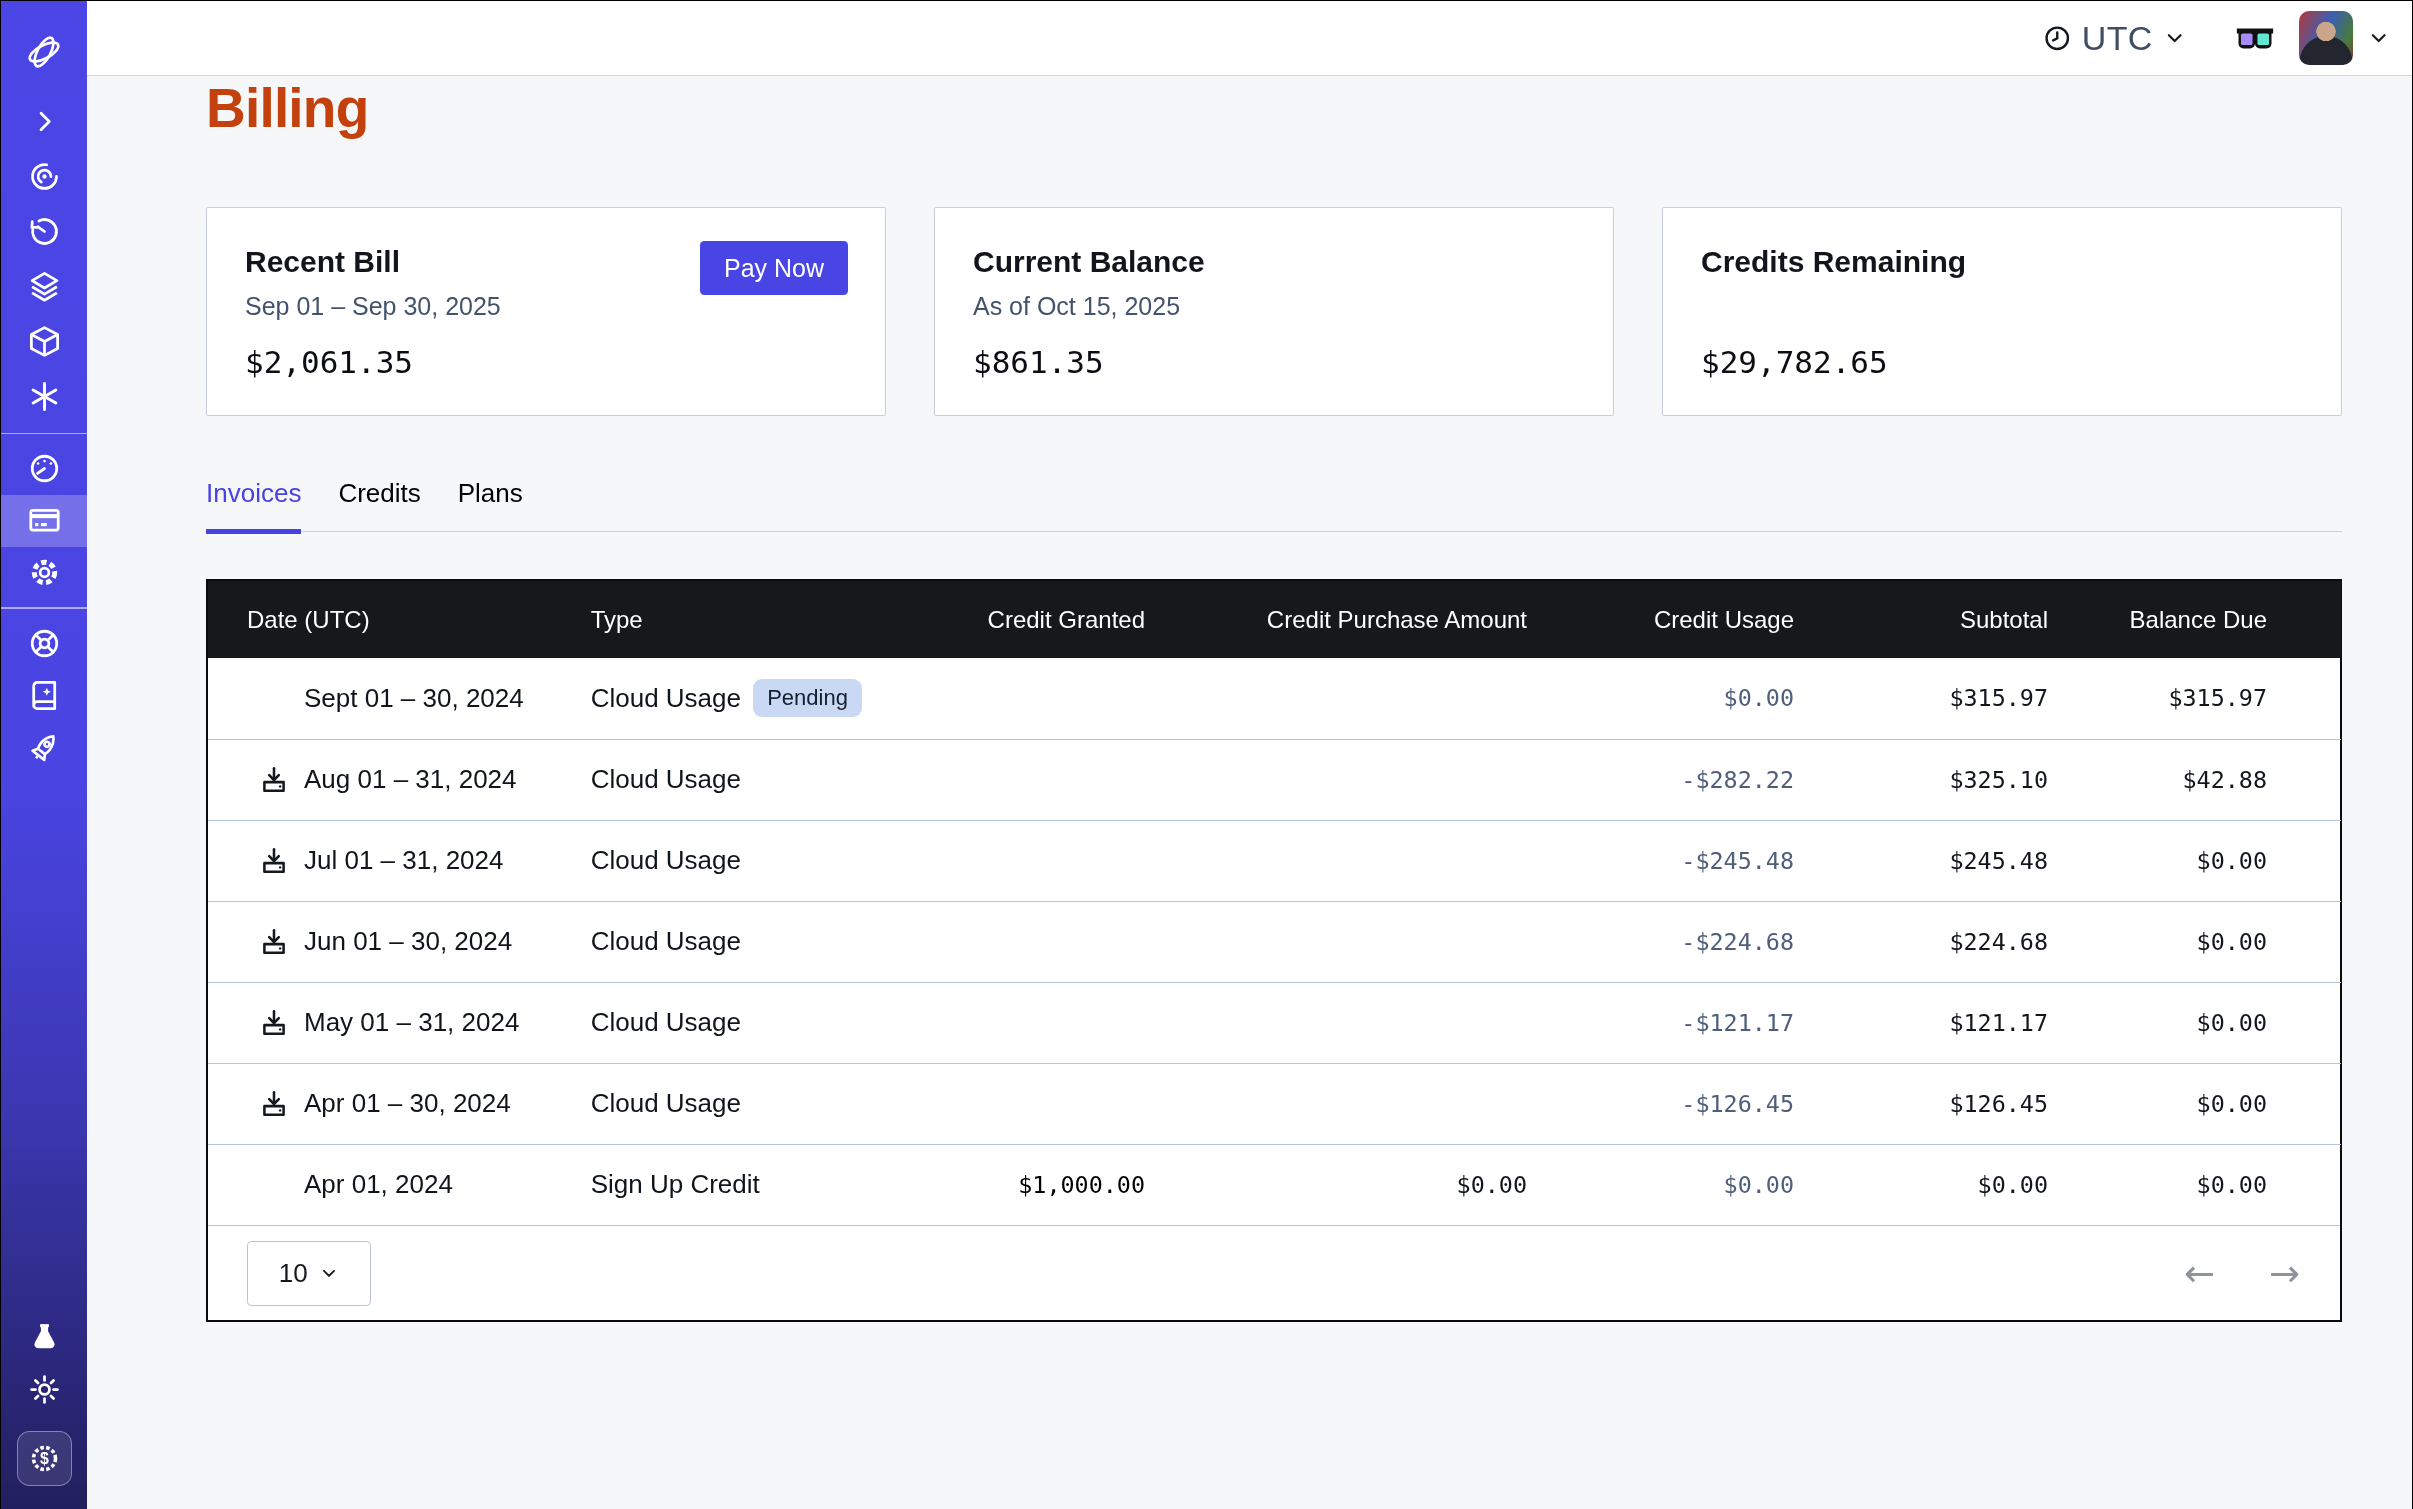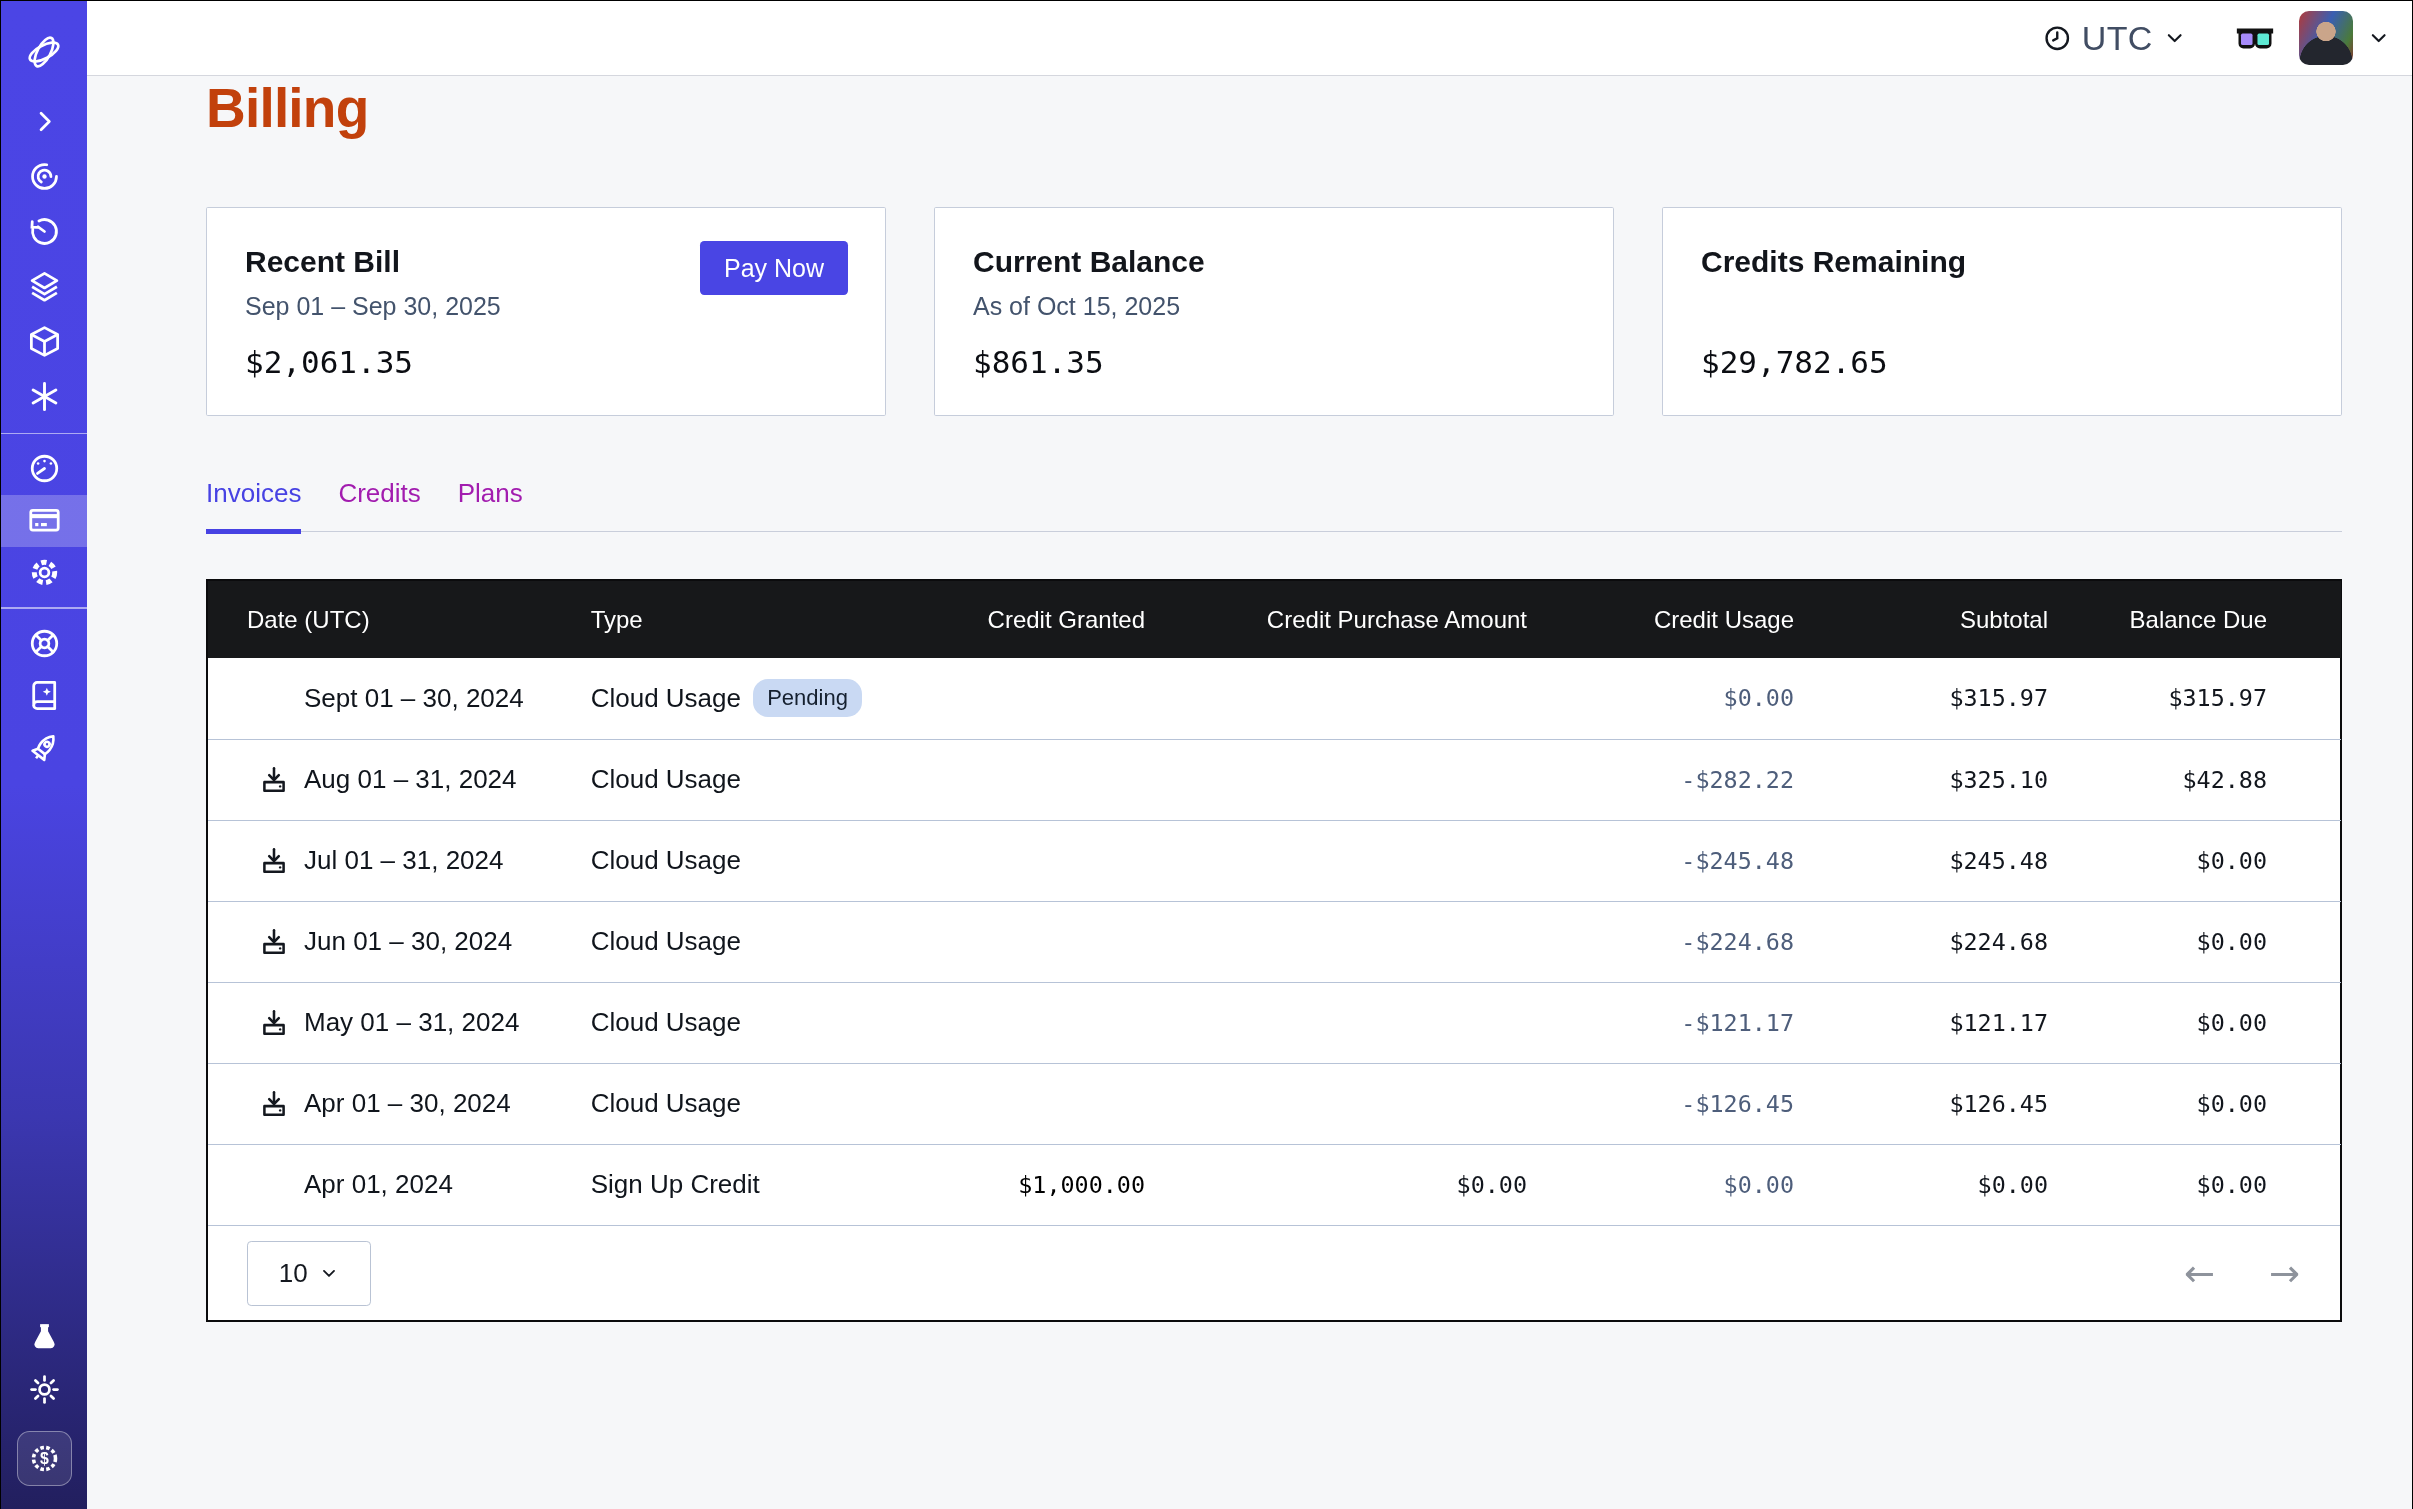--- a/index.html
+++ b/index.html
@@ -57,21 +57,21 @@
   .card-sub { font-size:25px; color:#43536C; margin-top:13.4px; }
   .card-amount { font-family:"DejaVu Sans Mono", monospace; font-size:31px; color:#0B0D12; position:absolute; left:38px; bottom:35px; }
   .pay-btn {
     position:absolute; top:33px; right:37px; background:#4945E4; color:#FFFFFF;
     font-size:25px; border:none; border-radius:4.2px; padding:12.6px 24px; cursor:pointer;
     font-family:"Liberation Sans", sans-serif;
   }
 
   
   .tabs { display:flex; gap:37px; margin-top:62px; border-bottom:1.7px solid #C9CEDB; }
-  .tab { font-size:26px; color:#a21caf; padding-bottom:22px; cursor:pointer; position:relative; }
+  .tab { font-size:26px; color:#000000; padding-bottom:22px; cursor:pointer; position:relative; }
   .tab.active { color:#4742E3; }
   .tab.active::after { content:""; position:absolute; left:0; right:0; bottom:-2.5px; height:4.2px; background:#4742E3; }
 
   
   .invoice-table { margin-top:47px; border:2.5px solid #0B0B0D; background:#FFFFFF; }
   table { width:100%; border-collapse:collapse; table-layout:fixed; }
   thead th {
     background:#17181A; color:#FFFFFF; font-weight:400; font-size:24px; height:77px;
     text-align:right; padding:0;
   }
@@ -83,21 +83,21 @@
   tbody tr:first-child td { border-top:none; }
   td.c1 { padding-left:96px; position:relative; }
   td.c2 { padding-left:1.7px; }
   td.c7 { padding-right:74px; }
   .num { font-family:"DejaVu Sans Mono", monospace; font-size:23.4px; text-align:right; color:#12161D; }
   .num.usage { color:#4E5E7B; }
   .num.green { color:#000000; }
   .dl-btn { position:absolute; left:50px; top:50%; transform:translateY(-50%); cursor:pointer; line-height:0; }
   .type-cell { display:flex; align-items:center; gap:12px; }
   .badge {
-    background:#C9D9F3; color:#15202F; font-size:22px; border-radius:15px; padding:6.7px 14.2px; line-height:1.1;
+    background:#C9D9F3; color:#15202F; font-size:22px; border-radius:9px; padding:6.7px 14.2px; line-height:1.1;
   }
 
   .table-footer { height:95px; border-top:1.7px solid #B7C3D7; display:flex; align-items:center; padding:0 40px 0 39px; }
   .page-size {
     width:124px; height:65px; border:1.7px solid #B9C3D4; border-radius:4.2px; background:#fff;
     display:flex; align-items:center; justify-content:center; gap:11.7px; cursor:pointer;
   }
   .page-size-value { font-size:26px; color:#14181F; }
   .pager { margin-left:auto; display:flex; align-items:center; gap:54px; }
   .pg-arrow { font-size:37px; color:#8E939C; cursor:pointer; font-family:"DejaVu Sans", sans-serif; line-height:1; }

